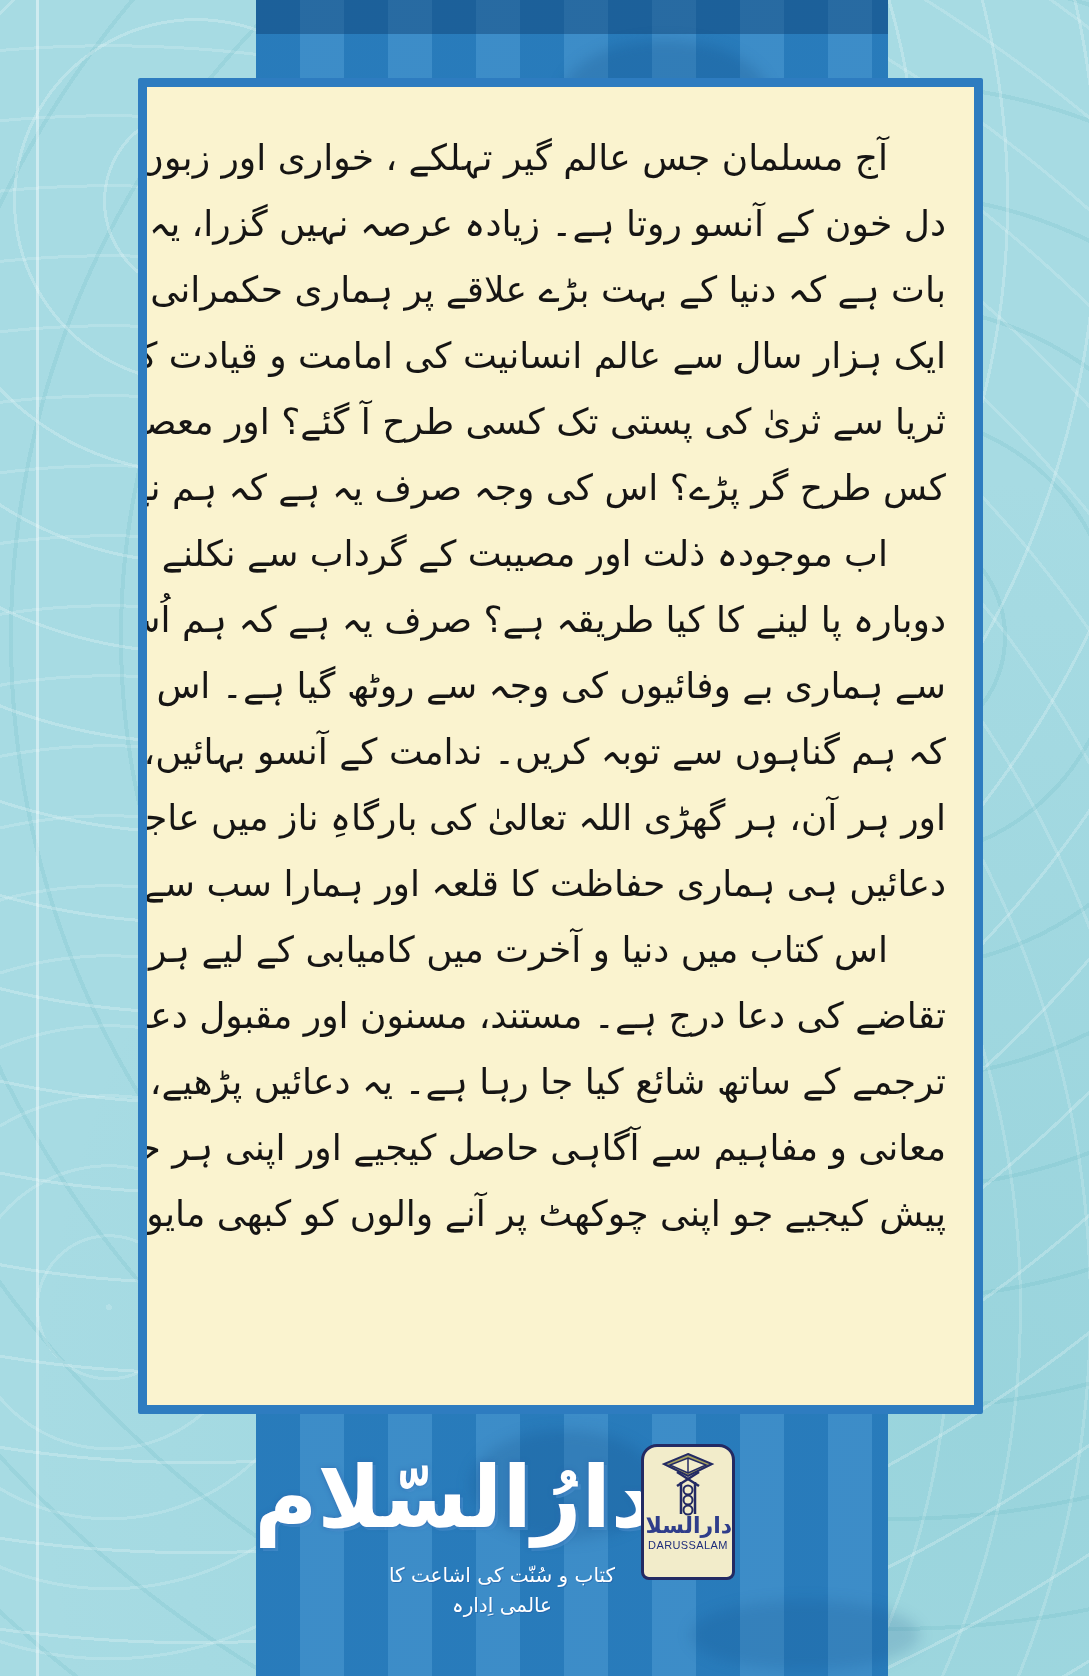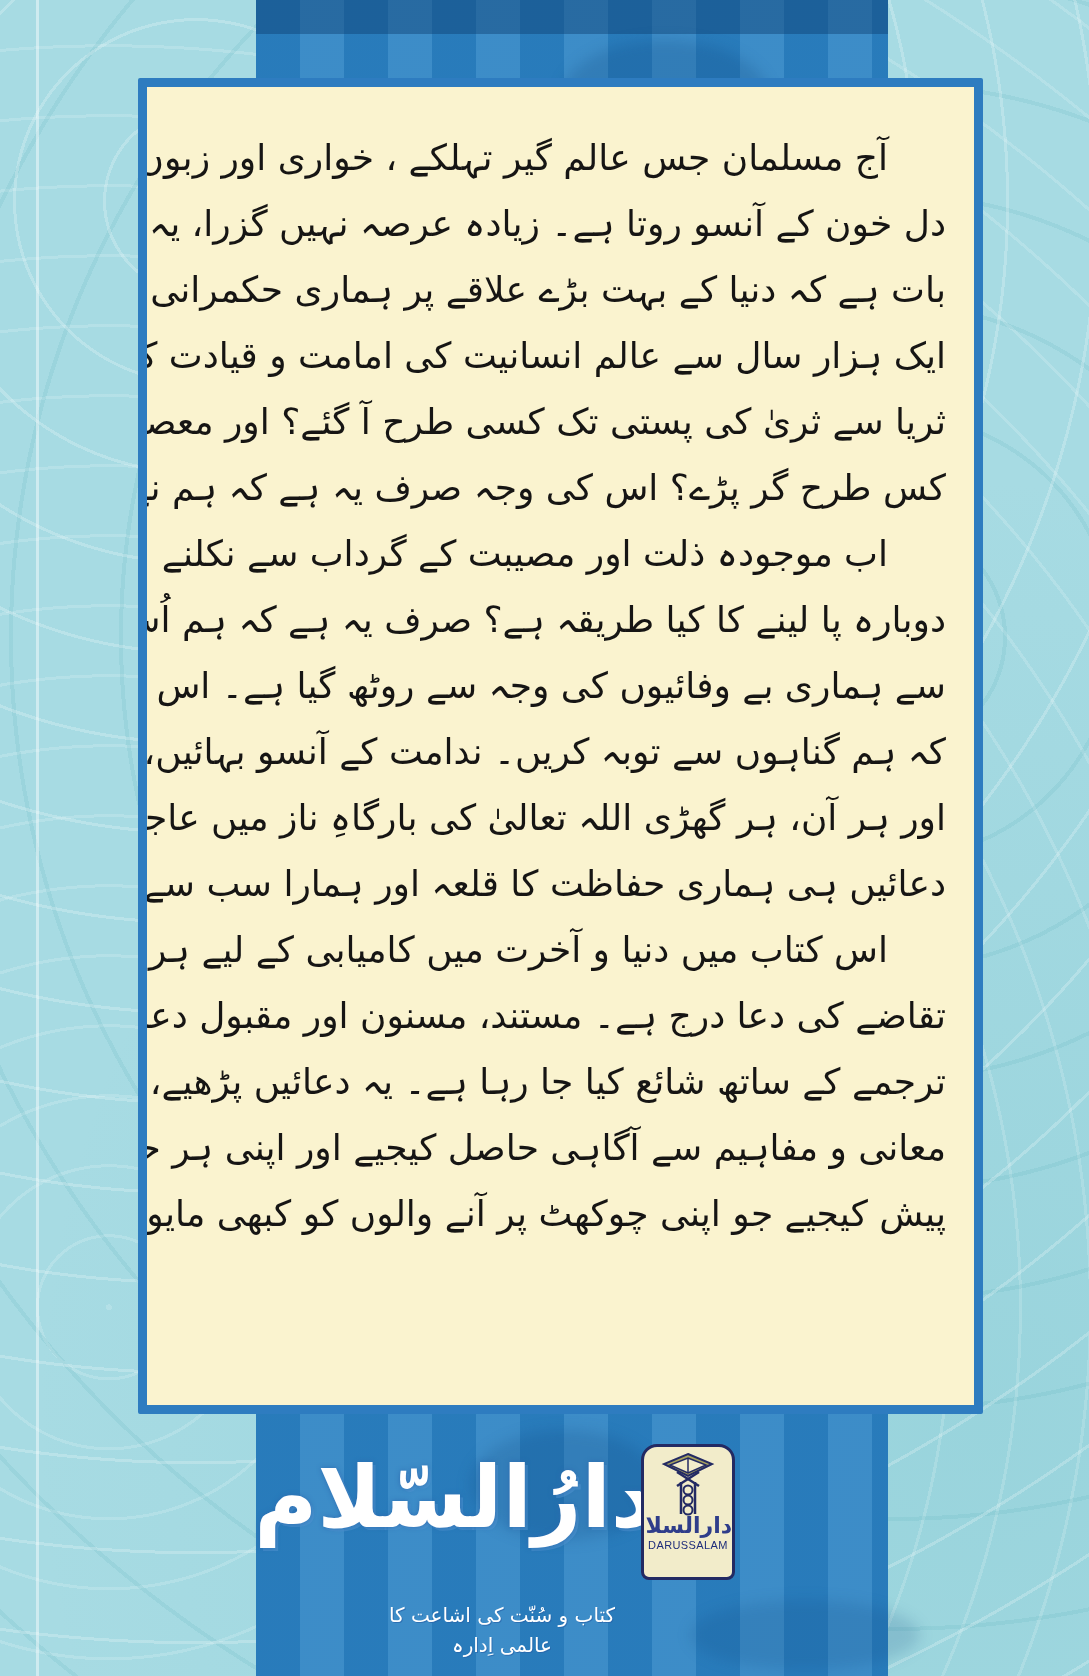--- a/index.html
+++ b/index.html
@@ -52,21 +52,21 @@
   
   .calligraphy {
     position:absolute; left:355px; top:1428px; width:300px; height:138px;
     color:#ffffff; font-size:86px; line-height:138px; text-align:center;
     direction:rtl; font-weight:bold;
     text-shadow:0 0 5px rgba(45,105,175,0.9), 3px 3px 0 rgba(80,150,210,0.55);
   }
   .tagline {
     position:absolute; left:362px; top:1560px; width:280px;
     color:#ffffff; font-size:20px; line-height:30px; text-align:center;
-    direction:rtl; text-shadow:1px 1px 0 rgba(40,100,170,0.7);margin-top:40px;
+    direction:rtl; text-shadow:1px 1px 0 rgba(40,100,170,0.7);
   }
   .badge {
     position:absolute; left:641px; top:1444px; width:94px; height:136px;
     box-sizing:border-box; background:#f2ecca;
     border:3px solid #232a63; border-radius:16px 16px 8px 8px;
     text-align:center; overflow:hidden;
   }
   .badge-emblem { display:block; margin:5px auto 0; }
   .badge-urdu {
     font-size:22px; line-height:24px; color:#2f3d8a; font-weight:bold;

